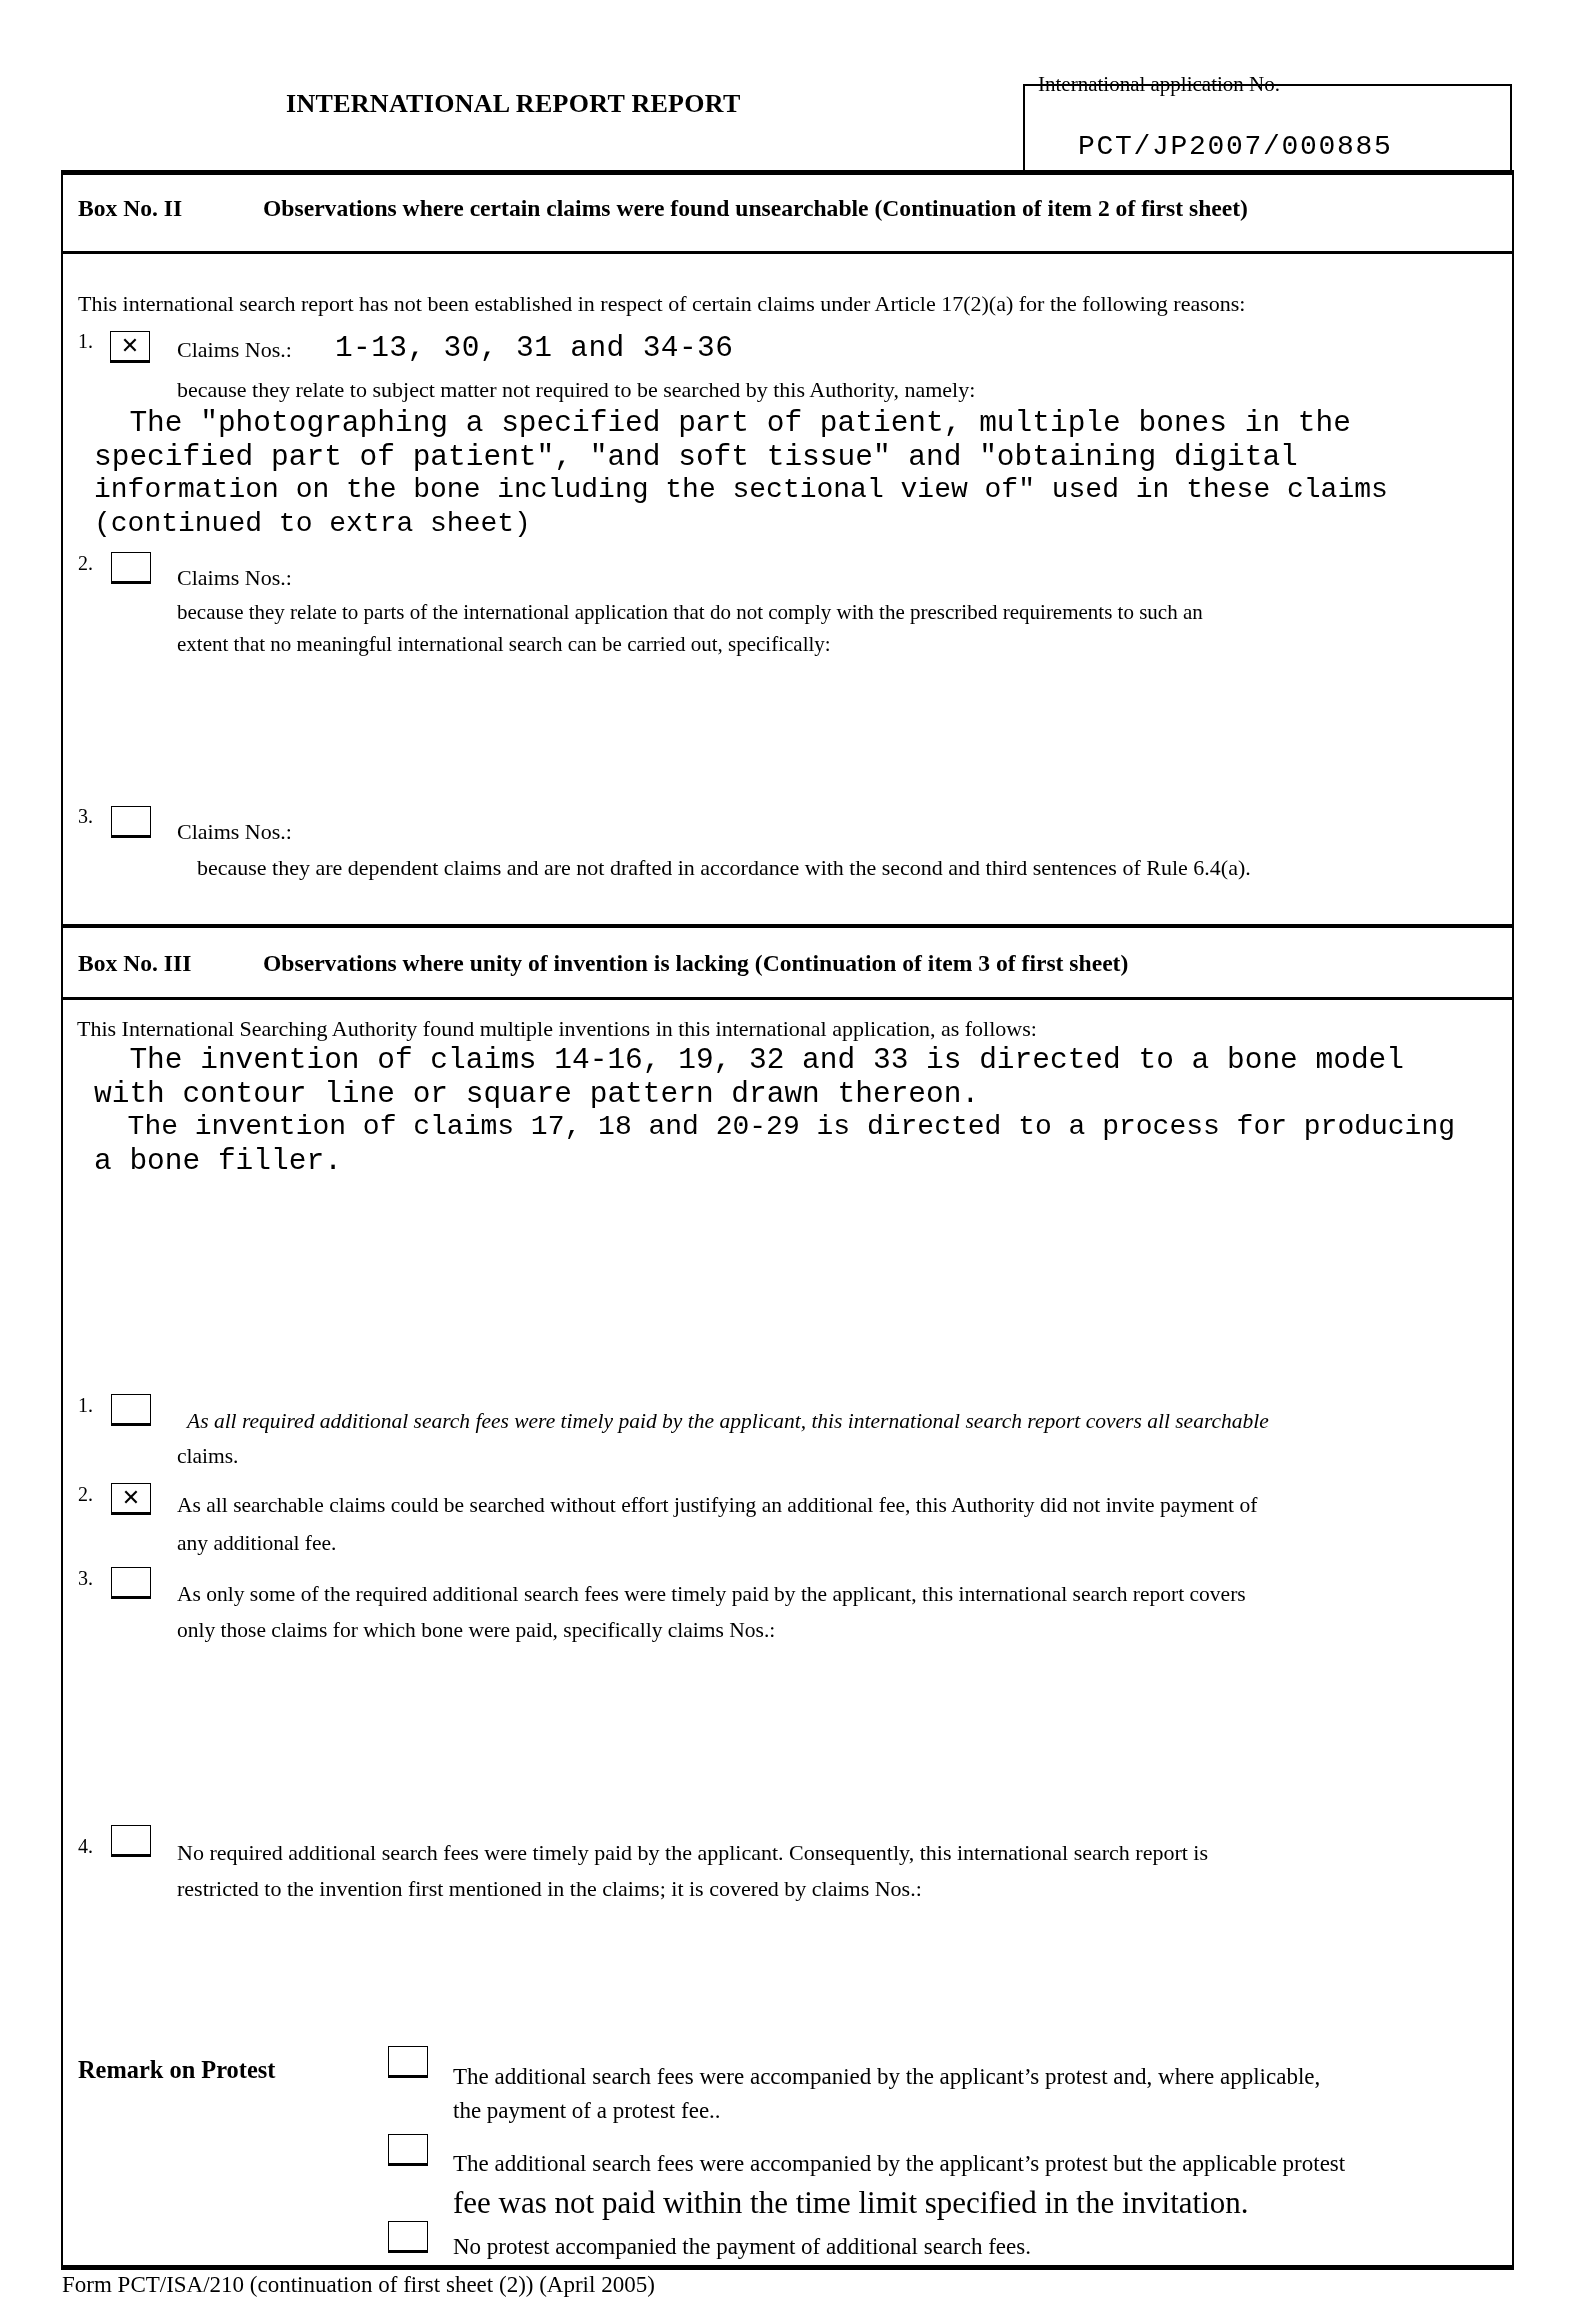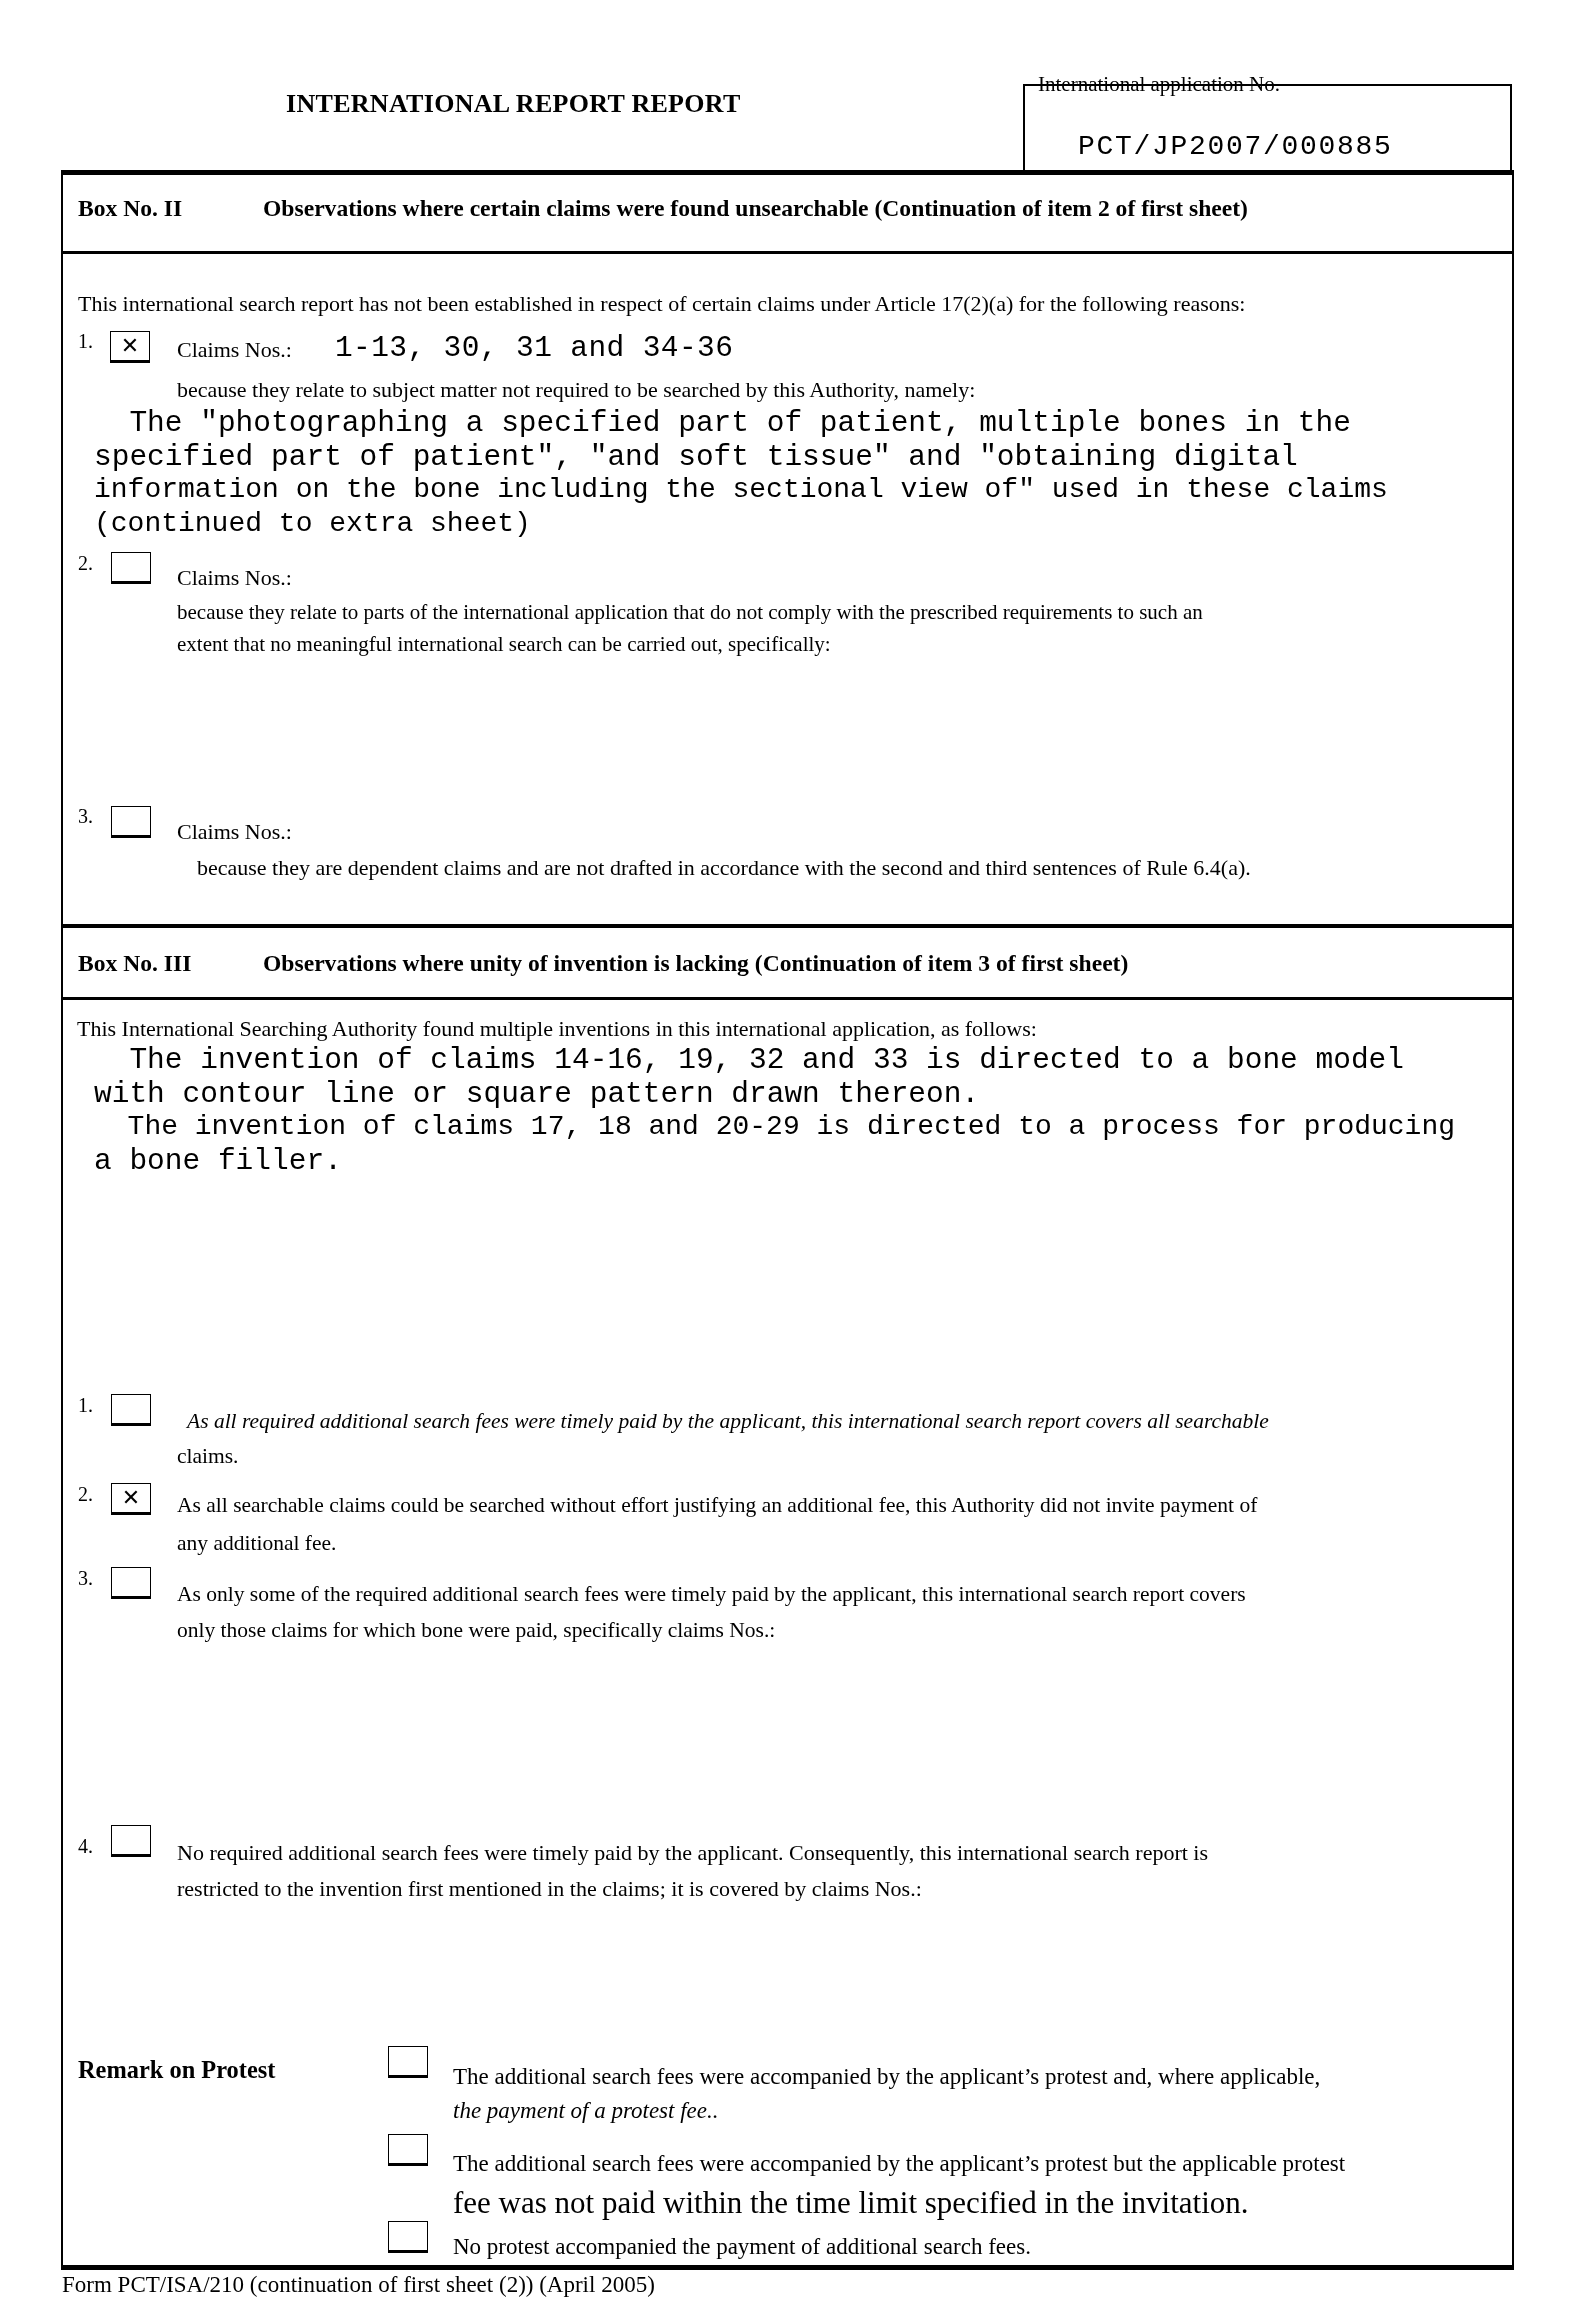--- a/index.html
+++ b/index.html
@@ -111,21 +111,21 @@
 </div>
 <div class="abs txt" style="left:177px;top:1838px;font-size:22px;">No required additional search fees were timely paid by the applicant.    Consequently, this international search report is</div>
 <div class="abs txt" style="left:177px;top:1874px;font-size:22px;">restricted to the invention first mentioned in the claims; it is covered by claims Nos.:</div>
 
 <div class="abs bold" style="left:78px;top:2056px;font-size:24.4px;">Remark on Protest</div>
 
 <div class="cb" style="left:388px;top:2046px;">
   <span></span>
 </div>
 <div class="abs txt" style="left:453px;top:2061px;font-size:23px;">The additional search fees were accompanied by the applicant’s protest and, where applicable,</div>
-<div class="abs txt" style="left:453px;top:2095px;font-size:23px;font-style:italic;">the payment of a protest fee..</div>
+<div class="abs txt" style="left:453px;top:2095px;font-size:23px;">the payment of a protest fee..</div>
 
 <div class="cb" style="left:388px;top:2134px;">
   <span></span>
 </div>
 <div class="abs txt" style="left:453px;top:2148px;font-size:23px;">The additional search fees were accompanied by the applicant’s protest but the applicable protest</div>
 <div class="abs txt" style="left:453px;top:2182px;font-size:31px;">fee was not paid within the time limit specified in the invitation.</div>
 
 <div class="cb" style="left:388px;top:2221px;">
   <span></span>
 </div>

